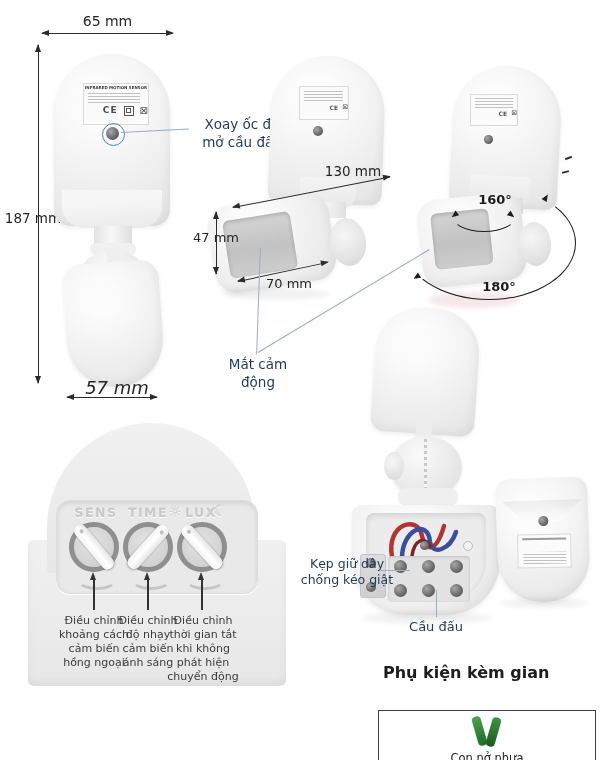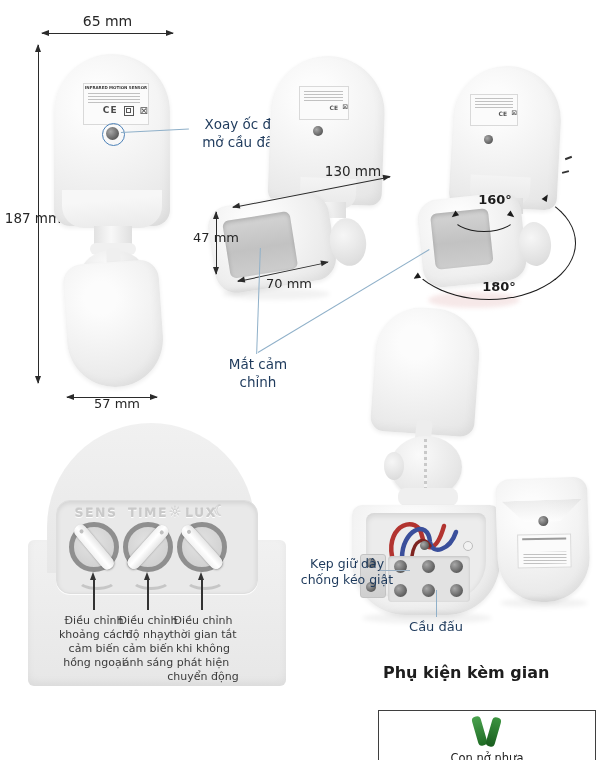--- a/index.html
+++ b/index.html
@@ -104,21 +104,21 @@
     <div class="screwdot" style="left:106px;top:127px;width:13px;height:13px;"></div>
     <div class="abs" style="left:102px;top:123px;width:21px;height:21px;border:1.6px solid #4d82b8;border-radius:50%;"></div>
 
     <div class="neck" style="left:94px;top:226px;width:38px;height:22px;"></div>
     <div class="abs" style="left:90px;top:243px;width:46px;height:12px;border-radius:6px;background:#f0f0f0;"></div>
     <div class="ball" style="left:80px;top:250px;width:66px;height:52px;"></div>
     <div class="notch" style="left:112px;top:253px;height:44px;"></div>
     <div class="abs" style="left:107px;top:248px;width:14px;height:48px;background:#efefef;border-radius:4px;transform:rotate(-2deg);"></div>
     <div class="arch" style="left:66px;top:262px;width:96px;height:125px;border-radius:20px 20px 50px 50px;transform:rotate(-4deg);"></div>
 
-    <div class="dimtext" style="left:72px;top:396px;width:90px;font-size:13px;">57 mm</div>
+    <div class="dimtext" style="left:72px;top:377px;width:90px;font-size:18px;font-style:italic;">57 mm</div>
     <div class="dimh" style="left:67px;top:397px;width:90px;"></div>
 
     <div class="cline" style="left:121px;top:132px;width:68px;transform:rotate(-3deg);"></div>
     <div class="navy" style="left:186px;top:116px;width:112px;">Xoay ốc để
 mở cầu đấu</div>
   </div>
 
   <div>
     <div class="arch" style="left:270px;top:56px;width:114px;height:148px;border-radius:57px 57px 12px 12px;transform:rotate(2deg);"></div>
     <div class="sticker" style="left:299px;top:86px;width:48px;height:32px;">
@@ -176,21 +176,21 @@
     <div class="ah" style="left:413px;top:274px;border-width:3.5px 7px 3.5px 0;border-color:transparent #1c1c1c transparent transparent;transform:rotate(-32deg);"></div>
     <div class="ah" style="left:543px;top:194px;border-width:0 3.5px 7px 3.5px;border-color:transparent transparent #1c1c1c transparent;transform:rotate(32deg);"></div>
     <div class="abs" style="left:565px;top:157px;width:7px;height:2px;background:#333;transform:rotate(-20deg);"></div>
     <div class="abs" style="left:562px;top:171px;width:7px;height:2px;background:#333;transform:rotate(-14deg);"></div>
     <div class="angle" style="left:472px;top:279px;width:54px;">180°</div>
   </div>
 
   <div class="clinev" style="left:258px;top:248px;height:106px;transform:rotate(2deg);"></div>
   <div class="cline" style="left:258px;top:352px;width:200px;transform:rotate(-31deg);"></div>
   <div class="navy" style="left:222px;top:356px;width:72px;">Mắt cảm
-chỉnh</div>
+động</div>
 
   <div>
     <div class="grayshape" style="left:28px;top:540px;width:258px;height:146px;border-radius:6px;box-shadow:inset 0 -4px 8px rgba(0,0,0,.05);"></div>
     <div class="grayshape" style="left:47px;top:423px;width:208px;height:150px;border-radius:104px 104px 0 0;"></div>
     <div class="panel" style="left:56px;top:500px;width:200px;height:92px;"></div>
 
     <div class="emboss" style="left:68px;top:505px;width:56px;">SENS</div>
     <div class="emboss" style="left:122px;top:505px;width:52px;">TIME</div>
     <div class="emboss" style="left:164px;top:503px;width:22px;font-size:15px;letter-spacing:0;">☼</div>
     <div class="emboss" style="left:184px;top:505px;width:34px;">LUX</div>

